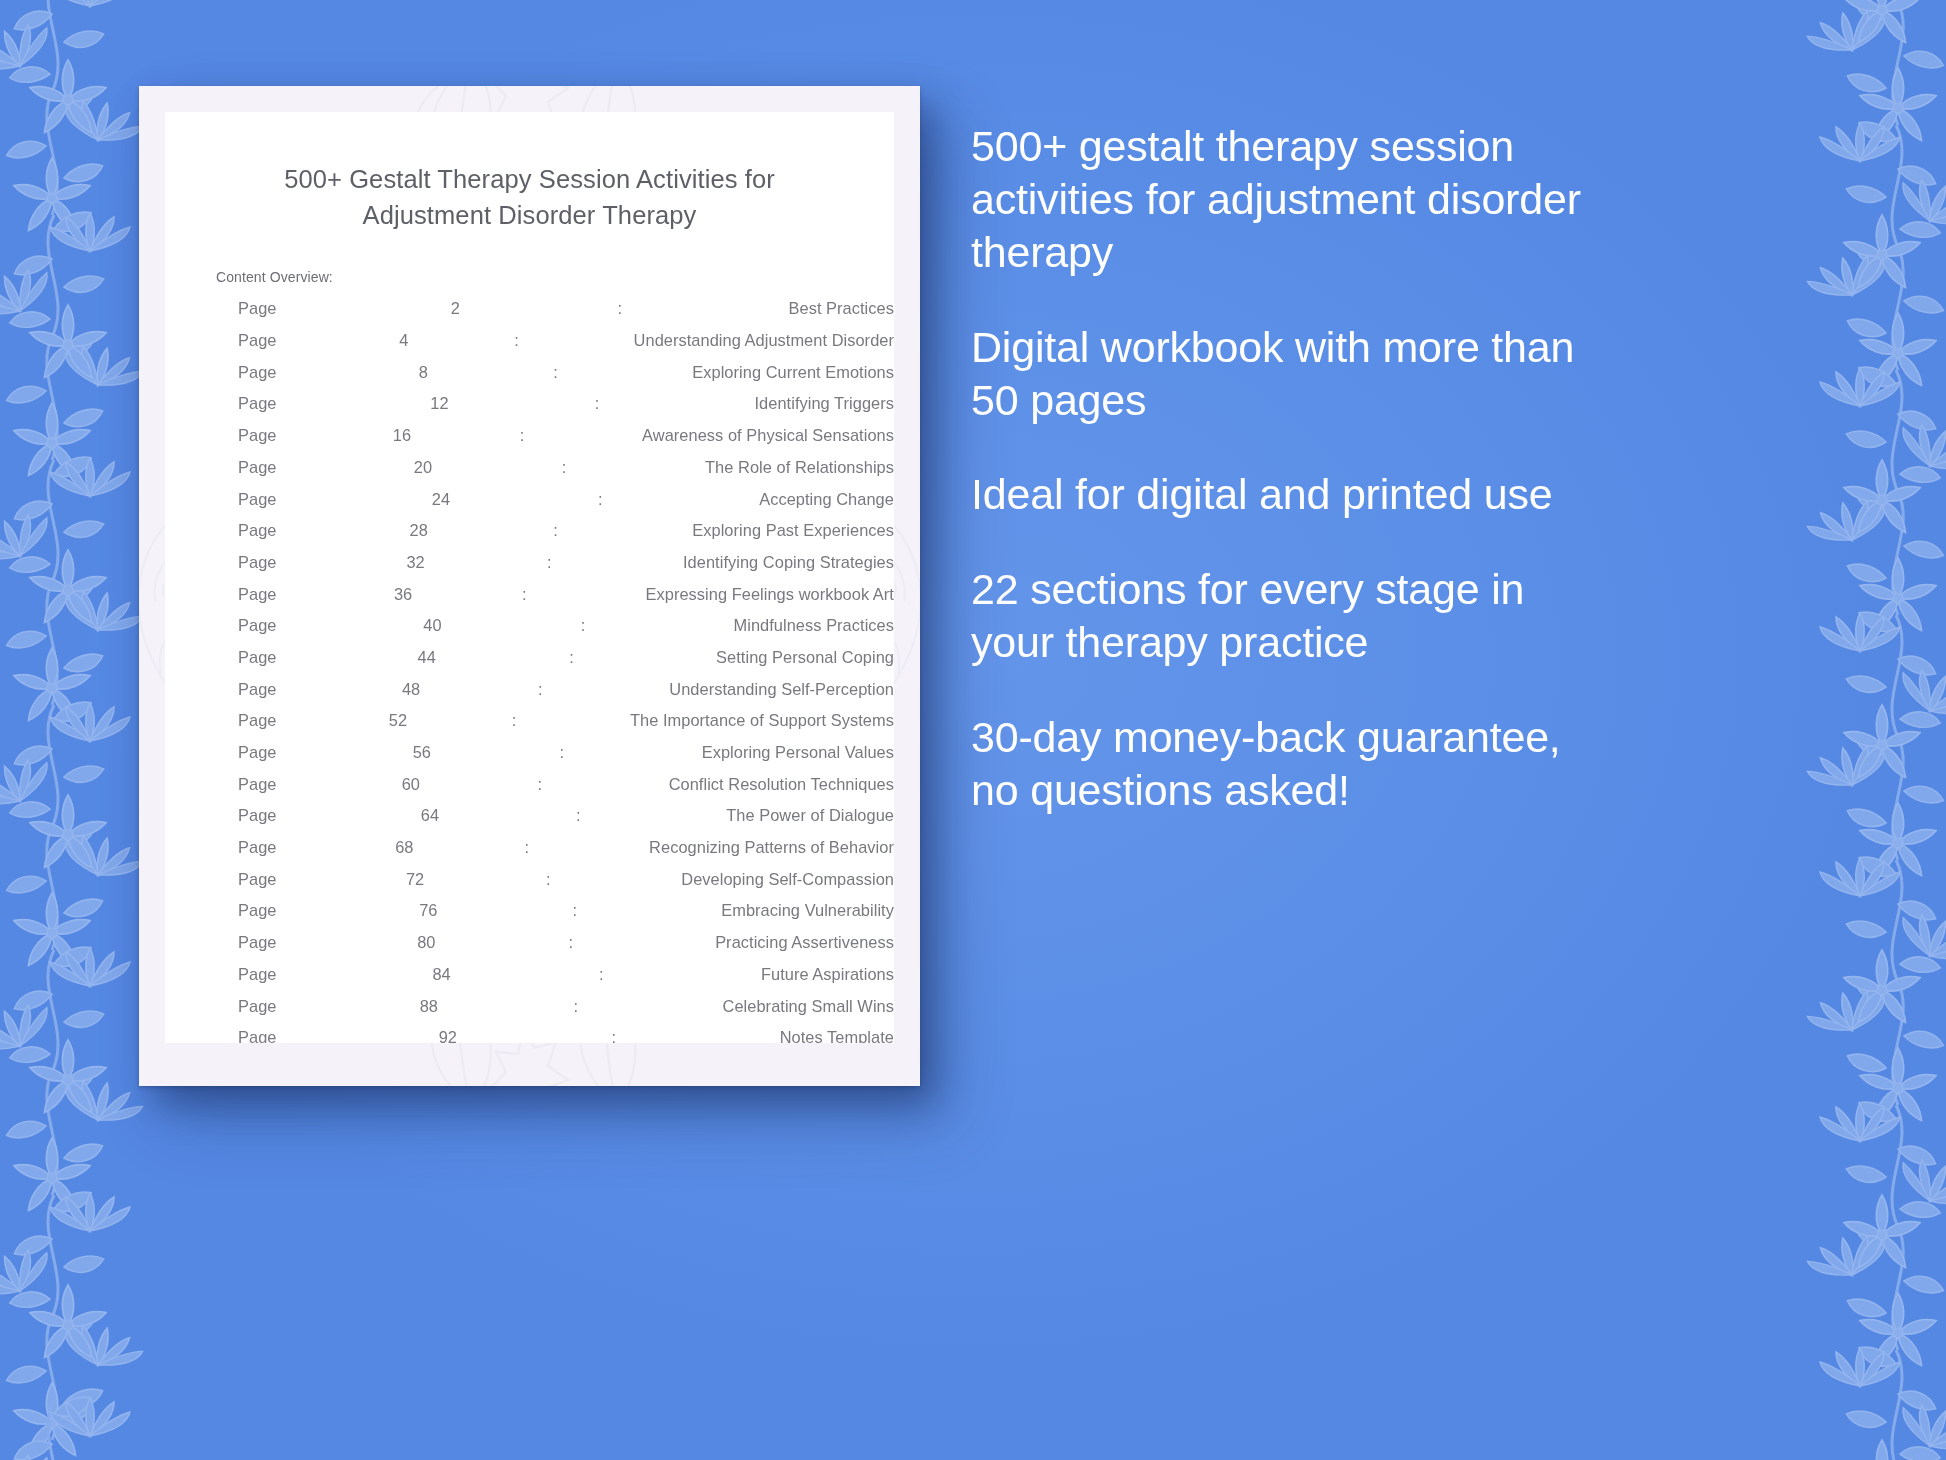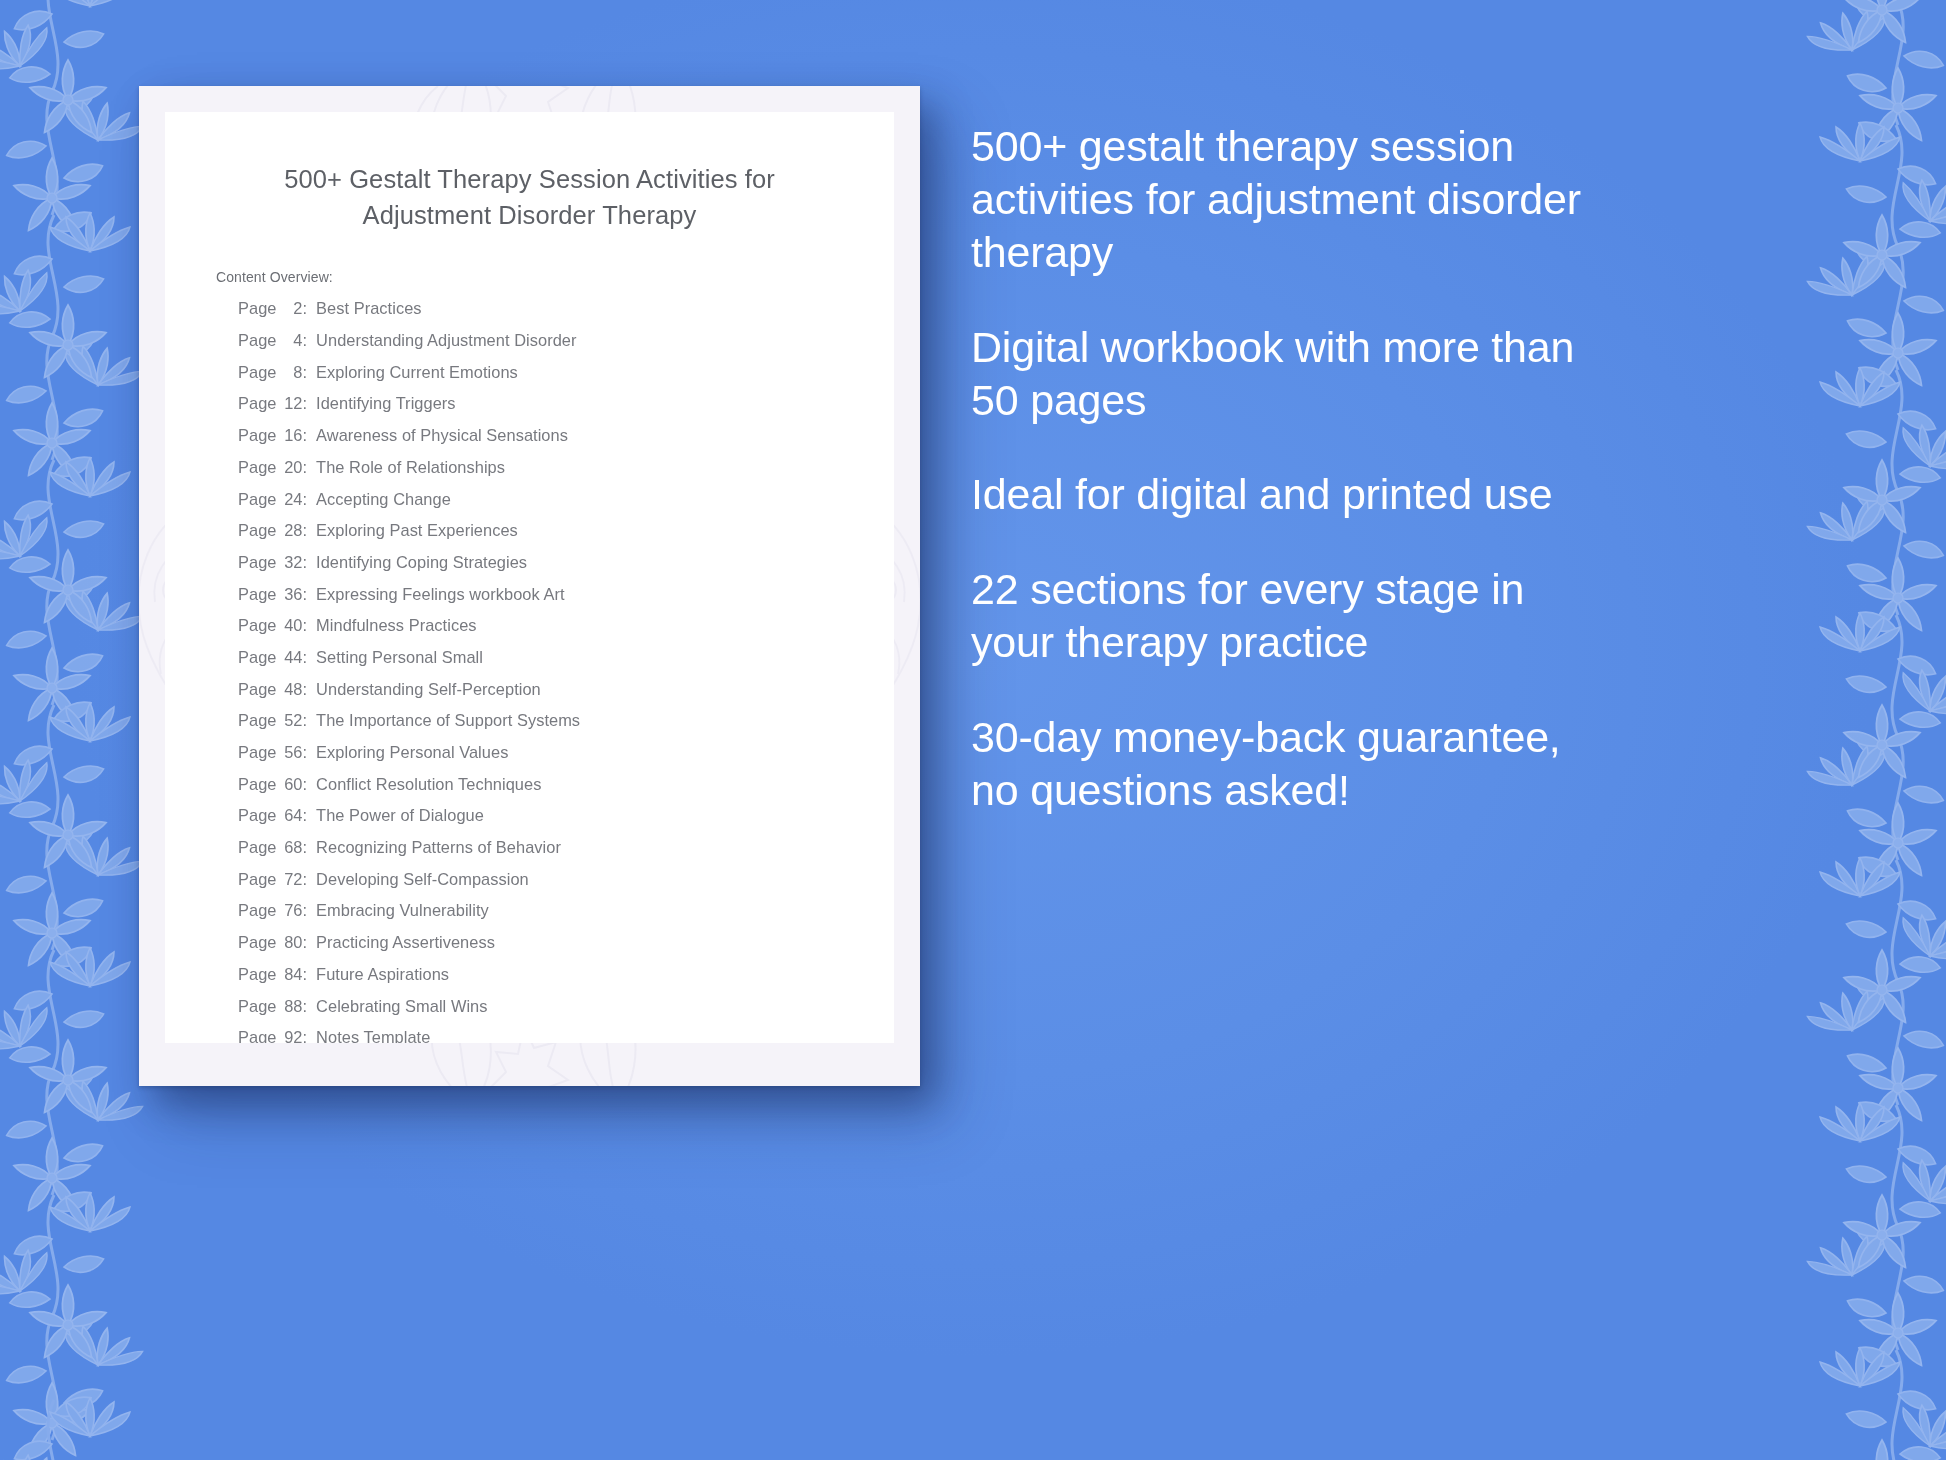--- a/index.html
+++ b/index.html
@@ -107,20 +107,21 @@
   }
 
   .toc-row {
     display: flex;
     align-items: baseline;
     font-size: 16.4px;
     color: #77797f;
     line-height: 1;
     height: 31.7px;
     letter-spacing: 0.05px;
+    justify-content: space-between;
   }
 
   .toc-pagelabel {
     white-space: pre;
   }
   .toc-pagenum {
     display: inline-block;
     width: 26px;
     text-align: right;
   }
@@ -374,21 +375,21 @@
           <li class="toc-row">
             <span class="toc-pagelabel">Page</span>
             <span class="toc-pagenum">40</span>
             <span class="toc-colon">:</span>
             <span class="toc-name">Mindfulness Practices</span>
           </li>
           <li class="toc-row">
             <span class="toc-pagelabel">Page</span>
             <span class="toc-pagenum">44</span>
             <span class="toc-colon">:</span>
-            <span class="toc-name">Setting Personal Small</span>
+            <span class="toc-name">Setting Personal Coping</span>
           </li>
           <li class="toc-row">
             <span class="toc-pagelabel">Page</span>
             <span class="toc-pagenum">48</span>
             <span class="toc-colon">:</span>
             <span class="toc-name">Understanding Self-Perception</span>
           </li>
           <li class="toc-row">
             <span class="toc-pagelabel">Page</span>
             <span class="toc-pagenum">52</span>

